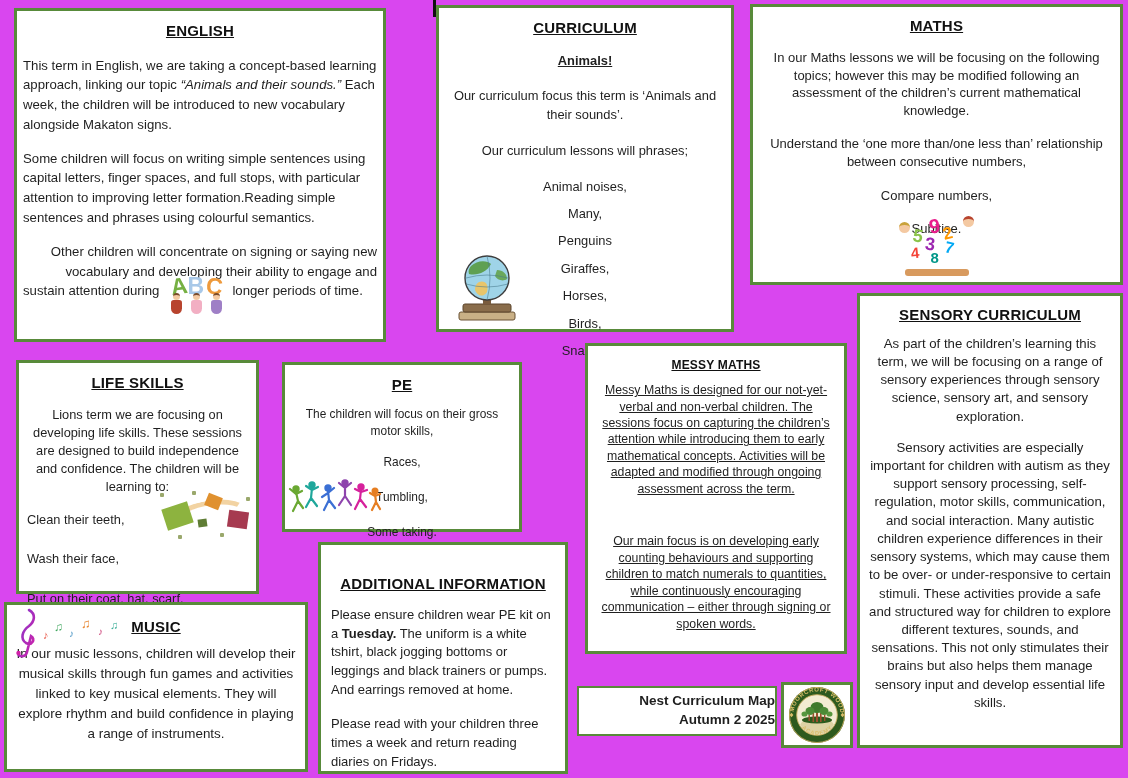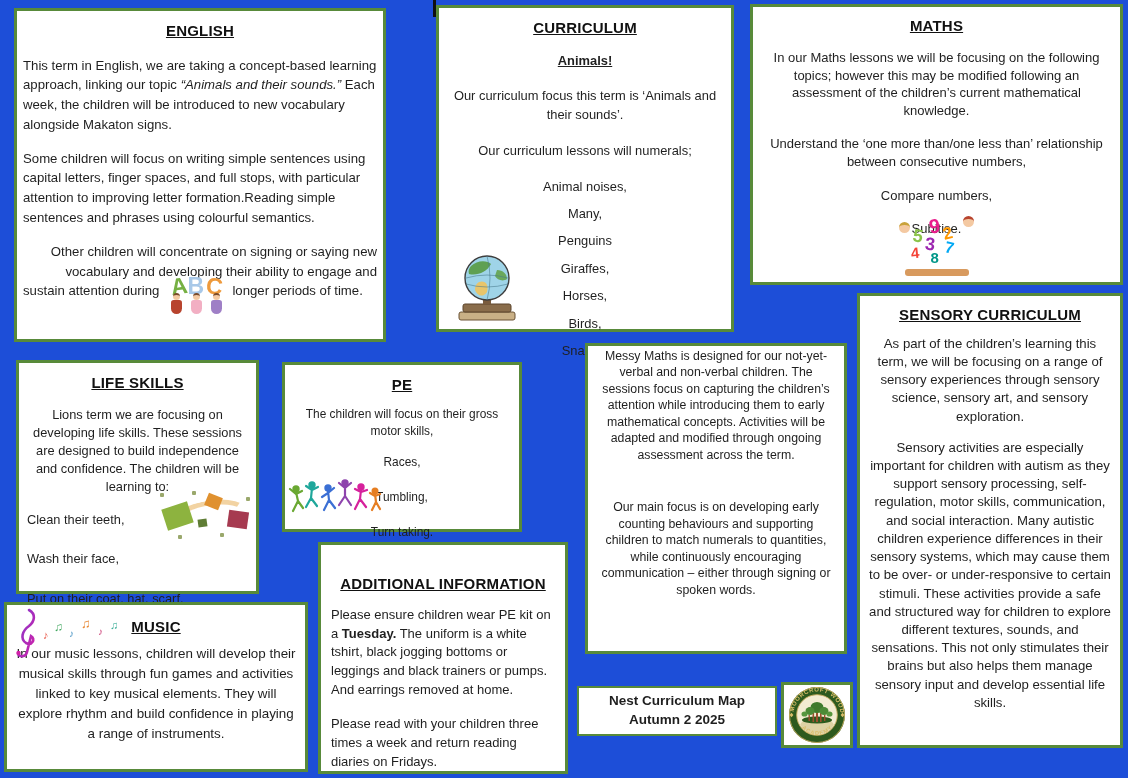--- a/index.html
+++ b/index.html
@@ -1,16 +1,16 @@
 <!DOCTYPE html>
 <html><head>
 <meta charset="utf-8">
 <style>
   html,body{margin:0;padding:0;background:#fff;}
-  .page{position:relative;width:1128px;height:778px;background:#1d4ed8;overflow:hidden;
+  .page{position:relative;width:1128px;height:778px;background:#d946ef;overflow:hidden;
         font-family:"Liberation Sans","DejaVu Sans",sans-serif;color:#1f1f1f;}
   .box{position:absolute;background:#fff;border:3px solid #588a3a;box-sizing:border-box;}
   .box h2{font-size:15px;font-weight:bold;text-align:center;text-decoration:underline;
           margin:7px 0 13px;color:#111;letter-spacing:.2px;}
   .box p{margin:0 0 14px;}
   .cursor-mark{position:absolute;left:433px;top:0;width:3px;height:17px;background:#101010;}
 
   
   .english{left:14px;top:8px;width:372px;height:334px;padding:2px 6px;font-size:13.2px;line-height:1.5;}
   .eng-last{display:flex;align-items:flex-start;white-space:nowrap;}
@@ -71,39 +71,39 @@
 
   
   .additional{left:318px;top:542px;width:250px;height:232px;padding:19px 10px;font-size:13px;line-height:1.45;}
   .additional h2{margin:9px 0 11px;}
   .additional p{margin:0 0 15px;}
 
   
   .messy{left:585px;top:343px;width:262px;height:311px;padding:2px 10px;text-align:center;
          font-size:12.3px;line-height:1.34;}
   .messy h2{font-size:12px;margin:9px 0 9px;}
-  .messy p{margin:0 0 12px;}
+  .messy p{margin:0 0 12px;text-decoration:underline;}
   .messy .p2{margin-top:36px;}
 
   
   .sensory{left:857px;top:293px;width:266px;height:455px;padding:0 8px;text-align:center;
            font-size:13.2px;line-height:1.38;}
   .sensory h2{margin:9px 0 9px;}
   .sensory p{margin:0 0 13px;}
 
   
   .music{left:4px;top:602px;width:304px;height:170px;padding:2px 8px;text-align:center;
          font-size:13.4px;line-height:1.5;}
   .music h2{margin:9px 0 5px;}
   .music p{margin:0;}
   .clef-art{position:absolute;left:2px;top:2px;width:120px;height:56px;}
 
   
   .nest{left:577px;top:686px;width:200px;height:50px;border-width:2px;display:flex;flex-direction:column;
-        justify-content:center;text-align:center;font-weight:bold;font-size:13.5px;line-height:1.4;}
+        justify-content:center;text-align:right;font-weight:bold;font-size:13.5px;line-height:1.4;}
   .logo-box{left:781px;top:682px;width:72px;height:66px;border-width:3px;padding:1px;
             display:flex;align-items:center;justify-content:center;}
 </style>
 </head>
 <body>
 
 <div class="page">
 
   <div class="cursor-mark"></div>
 
@@ -128,21 +128,21 @@
         </span>
       </span>
       <span>longer periods of time.</span>
     </div>
   </section>
 
   <section class="box curriculum">
     <h2>CURRICULUM</h2>
     <div class="sub">Animals!</div>
     <p>Our curriculum focus this term is ‘Animals and their sounds’.</p>
-    <p>Our curriculum lessons will numerals;</p>
+    <p>Our curriculum lessons will phrases;</p>
     <div class="item">Animal noises,</div>
     <div class="item">Many,</div>
     <div class="item">Penguins</div>
     <div class="item">Giraffes,</div>
     <div class="item">Horses,</div>
     <div class="item">Birds,</div>
     <div class="item">Snakes.</div>
     <div class="globe-art">
       <svg width="68" height="72" viewBox="0 0 68 72">
         <rect x="6" y="60" width="56" height="8" rx="2" fill="#c9b086" stroke="#6b5335" stroke-width="1"></rect>
@@ -197,21 +197,21 @@
       <span class="dot d4"></span>
       <span class="dot d5"></span>
     </div>
   </section>
 
   <section class="box pe">
     <h2>PE</h2>
     <p>The children will focus on their gross motor skills,</p>
     <div class="item">Races,</div>
     <div class="item">Tumbling,</div>
-    <div class="item">Turn taking.</div>
+    <div class="item">Some taking.</div>
     <div class="dancers">
       <svg width="94" height="48" viewBox="0 0 94 48">
         <g fill="none" stroke-linecap="round" stroke-width="2.2">
           <g stroke="#6aa832">
               <circle cx="8" cy="12" r="2.6" fill="#6aa832"></circle>
               <path d="M8 15 L10 24 M8 17 L2 12 M8 17 L14 14 M10 24 L5 34 M10 24 L15 31"></path>
             </g>
           <g stroke="#1fa79b">
               <circle cx="24" cy="8" r="2.6" fill="#1fa79b"></circle>
               <path d="M24 11 L23 21 M24 13 L18 9 M24 13 L30 10 M23 21 L18 30 M23 21 L29 29"></path>
@@ -237,20 +237,21 @@
     </div>
   </section>
 
   <section class="box additional">
     <h2>ADDITIONAL INFORMATION</h2>
     <p><span>Please ensure children wear PE kit on a </span><strong>Tuesday.</strong><span> The uniform is a white tshirt, black jogging bottoms or leggings and black trainers or pumps. And earrings removed at home.</span></p>
     <p>Please read with your children three times a week and return reading diaries on Fridays.</p>
   </section>
 
   <section class="box messy">
+    <h2>MESSY MATHS</h2>
     <p>Messy Maths is designed for our not-yet-verbal and non-verbal children. The sessions focus on capturing the children’s attention while introducing them to early mathematical concepts. Activities will be adapted and modified through ongoing assessment across the term.</p>
     <p class="p2">Our main focus is on developing early counting behaviours and supporting children to match numerals to quantities, while continuously encouraging communication – either through signing or spoken words.</p>
   </section>
 
   <section class="box sensory">
     <h2>SENSORY CURRICULUM</h2>
     <p>As part of the children’s learning this term, we will be focusing on a range of sensory experiences through sensory science, sensory art, and sensory exploration.</p>
     <p>Sensory activities are especially important for children with autism as they support sensory processing, self-regulation, motor skills, communication, and social interaction. Many autistic children experience differences in their sensory systems, which may cause them to be over- or under-responsive to certain stimuli. These activities provide a safe and structured way for children to explore different textures, sounds, and sensations. This not only stimulates their brains but also helps them manage sensory input and develop essential life skills.</p>
   </section>
 

